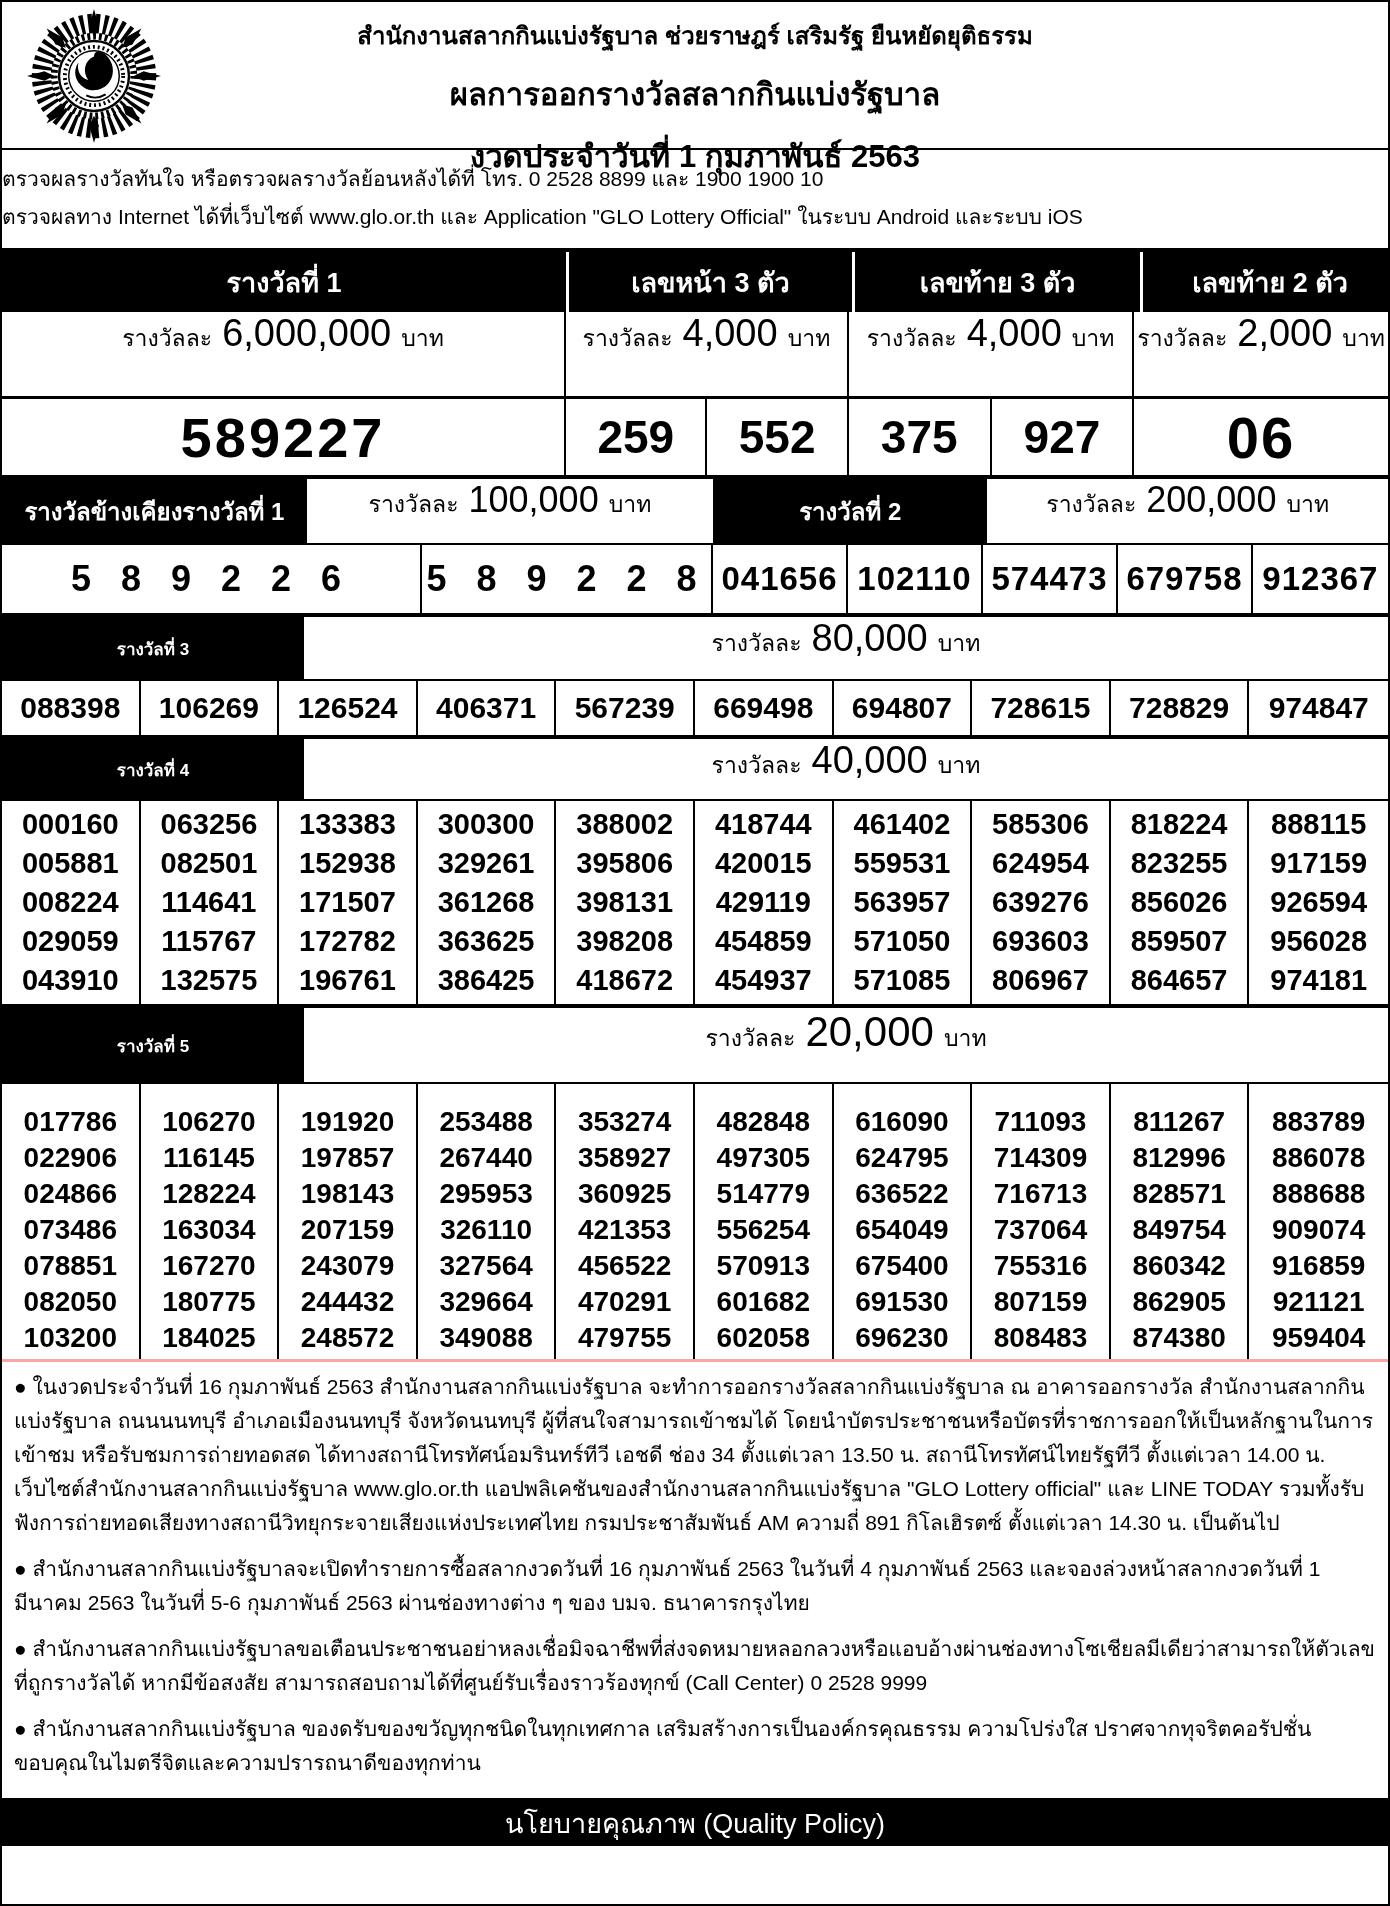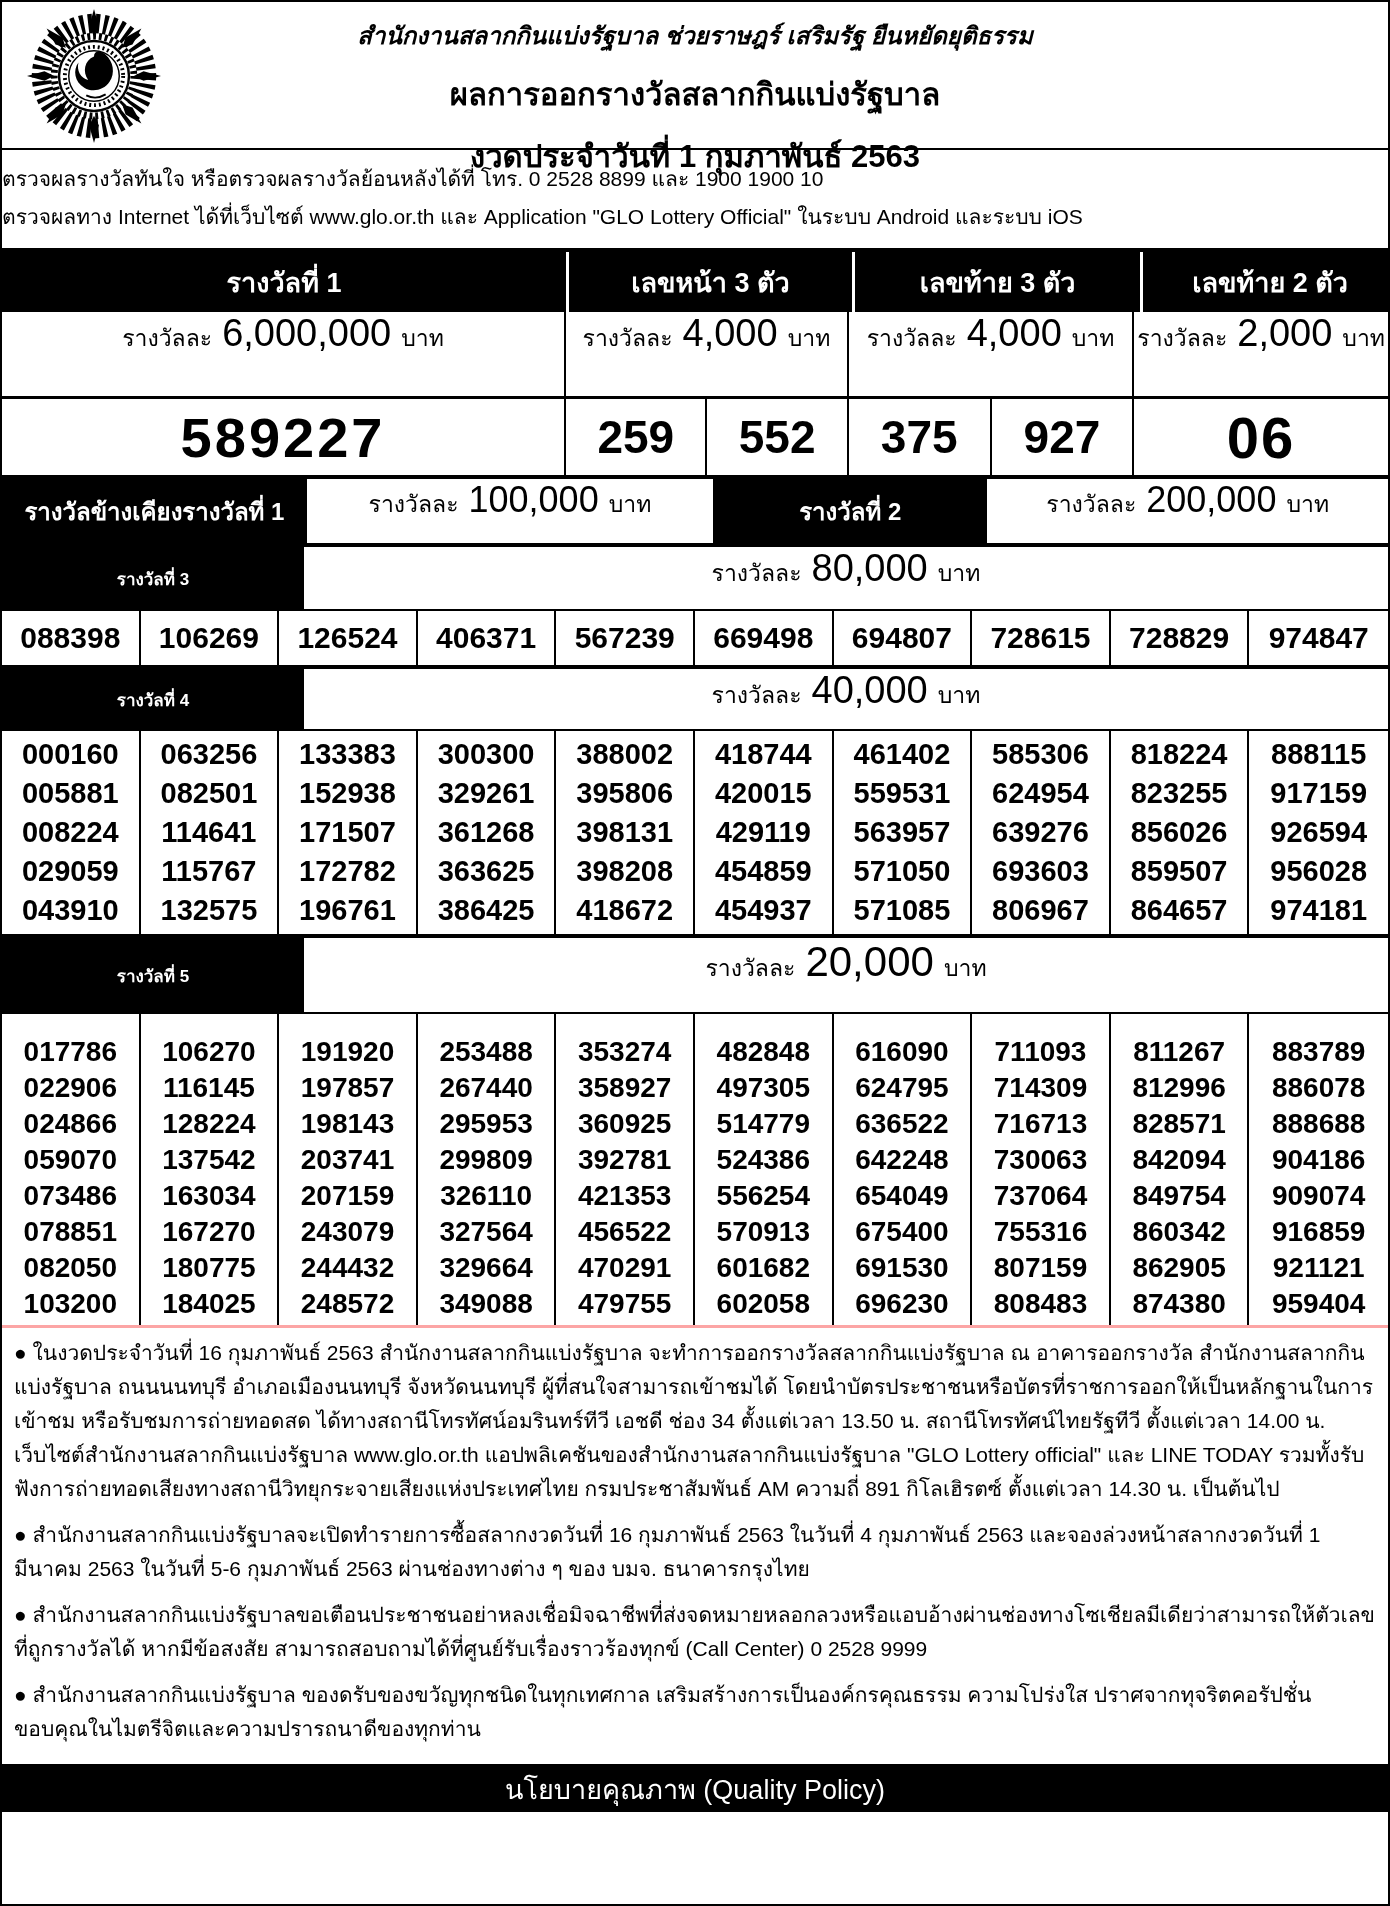--- a/index.html
+++ b/index.html
@@ -9,21 +9,21 @@
     color:#000;
   }
   .sheet {
     width:1390px; min-height:1906px; margin:0 auto;
     background:#fff; border:2px solid #000;
   }
 
   
   .hdr { position:relative; padding:14px 0 10px; height:146px; }
   .hdr-logo { position:absolute; left:24px; top:6px; width:136px; height:136px; }
-  .hdr-motto { text-align:center; font-size:24px; font-weight:bold; font-style:italic; }
+  .hdr-motto { text-align:center; font-size:24px; font-weight:bold; }
   .hdr-title { text-align:center; font-size:31px; font-weight:bold; margin-top:14px; }
   .hdr-date  { text-align:center; font-size:31px; font-weight:bold; margin-top:12px; }
 
   .contact { border-top:2px solid #000; text-align:left; font-size:21px; padding:10px 0 12px; }
   .contact .c-line { line-height:38px; }
 
   
   .band { border-top:4px solid #000; }
   .blackcell { background:#000; color:#fff; font-weight:bold; display:flex; align-items:center; justify-content:center; }
   .amtcell { display:flex; align-items:baseline; justify-content:center; gap:10px; }
@@ -166,20 +166,29 @@
         <span class="amt-value">100,000</span>
         <span class="amt-unit">บาท</span>
       </div>
       <div class="blackcell">รางวัลที่  2</div>
       <div class="amtcell">
         <span class="amt-label">รางวัลละ</span>
         <span class="amt-value">200,000</span>
         <span class="amt-unit">บาท</span>
       </div>
     </div>
+    <div class="b2-nums">
+      <div class="ncell adj-num">5 8 9 2 2 6</div>
+      <div class="ncell adj-num">5 8 9 2 2 8</div>
+      <div class="ncell p2-num">041656</div>
+      <div class="ncell p2-num">102110</div>
+      <div class="ncell p2-num">574473</div>
+      <div class="ncell p2-num">679758</div>
+      <div class="ncell p2-num">912367</div>
+    </div>
   </div>
 
   <div class="band">
     <div class="pb-head h62">
       <div class="blackcell">รางวัลที่  3</div>
       <div class="amtcell">
         <span class="amt-label">รางวัลละ</span>
         <span class="amt-value">80,000</span>
         <span class="amt-unit">บาท</span>
       </div>
@@ -313,32 +322,20 @@
           <div class="grid-cell">198143</div>
           <div class="grid-cell">295953</div>
           <div class="grid-cell">360925</div>
           <div class="grid-cell">514779</div>
           <div class="grid-cell">636522</div>
           <div class="grid-cell">716713</div>
           <div class="grid-cell">828571</div>
           <div class="grid-cell">888688</div>
         </div>
         <div class="grid-row">
-          <div class="grid-cell">059070</div>
-          <div class="grid-cell">137542</div>
-          <div class="grid-cell">203741</div>
-          <div class="grid-cell">299809</div>
-          <div class="grid-cell">392781</div>
-          <div class="grid-cell">524386</div>
-          <div class="grid-cell">642248</div>
-          <div class="grid-cell">730063</div>
-          <div class="grid-cell">842094</div>
-          <div class="grid-cell">904186</div>
-        </div>
-        <div class="grid-row">
           <div class="grid-cell">073486</div>
           <div class="grid-cell">163034</div>
           <div class="grid-cell">207159</div>
           <div class="grid-cell">326110</div>
           <div class="grid-cell">421353</div>
           <div class="grid-cell">556254</div>
           <div class="grid-cell">654049</div>
           <div class="grid-cell">737064</div>
           <div class="grid-cell">849754</div>
           <div class="grid-cell">909074</div>

